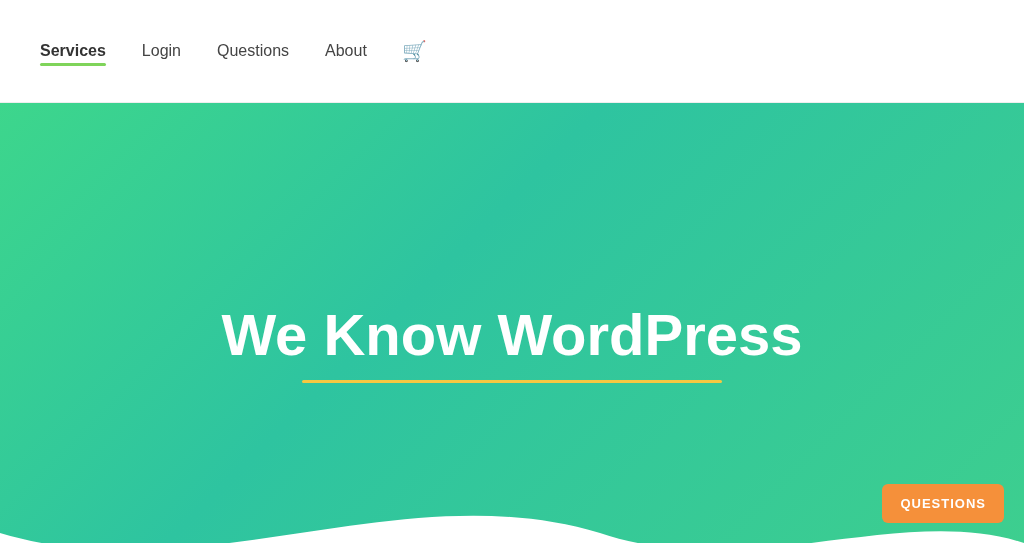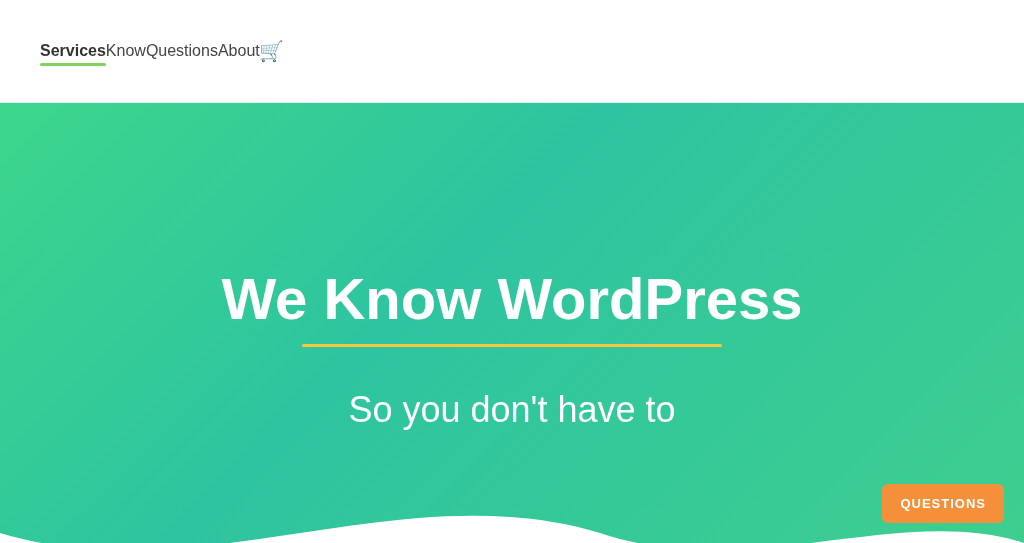--- a/index.html
+++ b/index.html
@@ -46,20 +46,21 @@
       font-size: 12px;
       font-weight: 700;
       color: #e8873a;
       letter-spacing: 1.5px;
       font-style: italic;
     }
 
     .nav {
       display: flex;
       align-items: center;
+      gap: 36px;
     }
 
     .nav-item {
       font-size: 16px;
       color: #444;
       cursor: pointer;
       text-decoration: none;
       position: relative;
     }
 
@@ -158,30 +159,29 @@
       z-index: 100;
       text-transform: uppercase;
     }
   </style>
 </head>
 <body>
 
 <header class="header">
   <nav class="nav">
     <a class="nav-item active">Services</a>
-    <a class="nav-item">Know</a>
+    <a class="nav-item">Login</a>
     <a class="nav-item">Questions</a>
     <a class="nav-item">About</a>
     <span class="cart-icon">🛒</span>
   </nav>
 </header>
 
 <section class="hero">
   <h1 class="hero-headline">We Know WordPress</h1>
-  <p class="hero-subheadline">So you don't have to</p>
 
   <div class="wave-container">
     <svg viewBox="0 0 1024 120" xmlns="http://www.w3.org/2000/svg" preserveAspectRatio="none" height="120">
       <path d="M0,60 C200,120 400,0 600,60 C750,110 900,30 1024,70 L1024,120 L0,120 Z" fill="#ffffff"></path>
     </svg>
   </div>
 </section>
 
 <button class="questions-btn">QUESTIONS</button>
 

